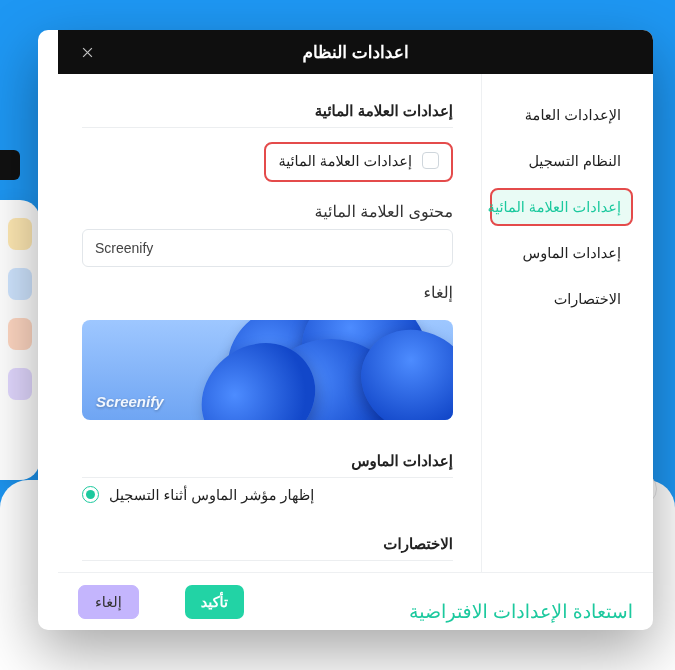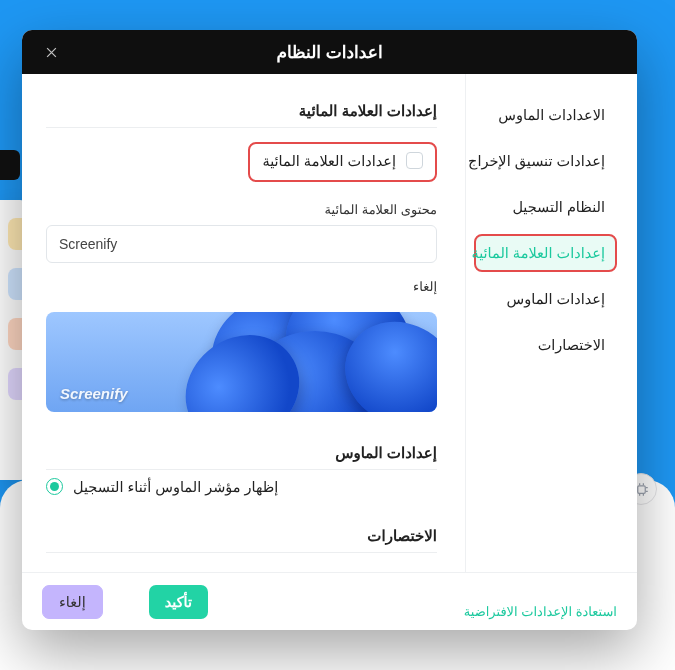--- a/index.html
+++ b/index.html
@@ -28,24 +28,24 @@
     background:#fff; border-top-left-radius:28px; border-top-right-radius:28px;
   }
   .bg-pill {
     position:absolute; right:18px; bottom:165px; width:32px; height:32px;
     border:1px solid #e4e4e7; border-radius:20px; background:#fff;
     display:flex; align-items:center; justify-content:center;
     color:#9ca3af; font-size:15px;
   }
 
   .modal {
-    position:absolute; top:30px; left:22px; width:615px; height:600px;
+    position:absolute; top:30px; left:38px; width:615px; height:600px;
     background:#fff; border-radius:10px; overflow:hidden;
     box-shadow:0 22px 60px rgba(0,0,0,.35);
-    display:flex; flex-direction:column;
+    display:flex; flex-direction:column;padding-left:20px;
   }
   .titlebar {
     background:#0f0f0f; color:#fff; height:44px;
     display:flex; align-items:center; justify-content:center; position:relative;
     font-weight:700; font-size:17px;
   }
   .close-x {
     position:absolute; left:14px; top:0; height:44px; width:30px;
     display:flex; align-items:center; justify-content:center;
     cursor:pointer;
@@ -84,21 +84,21 @@
   }
   .check-box {
     width:17px; height:17px; border:1.5px solid #cfd6dc; border-radius:4px;
     display:inline-block;
   }
   .check-wrapper.highlight {
     border:2px solid #e44b4b; border-radius:8px;
     padding:8px 12px; display:inline-block;
   }
 
-  .field-label { font-size:13px; color:#333; padding:16px 0 8px; }
+  .field-label { font-size:16px; color:#333; padding:16px 0 8px; }
   .text-input {
     width:100%; height:38px; border:1px solid #e2e6ea; border-radius:6px;
     padding:0 12px; font-size:14px; color:#444; text-align:left; direction:ltr;
     background:#fff;
   }
 
   .preview {
     margin-top:10px; width:100%; height:100px; border-radius:8px; overflow:hidden;
     position:relative; background:linear-gradient(180deg,#9ec7ff 0%,#6fa5f3 100%);
   }
@@ -129,21 +129,21 @@
   .radio.checked::after {
     content:""; width:9px; height:9px; border-radius:50%; background:#1cc99e;
   }
 
   .footer {
     height:58px; border-top:1px solid #eef0f2;
     display:flex; align-items:center; justify-content:space-between;
     padding:0 20px;
   }
   .restore {
-    color:#1cc99e; font-size:13px; cursor:pointer;margin-top:20px;
+    color:#1cc99e; font-size:19px; cursor:pointer;margin-top:20px;
   }
   .btns { display:flex; gap:10px; }
   .btn {
     height:34px; padding:0 16px; border-radius:7px; font-size:14.5px;
     cursor:pointer; border:none; font-family:inherit;
   }
   .btn-primary { background:#22d3a5; color:#fff; font-weight:600;margin-left:36px; }
   .btn-secondary { background:#c4b5fd; border:1px solid #c4b5fd; color:#333; }
 
   
@@ -176,22 +176,21 @@
     <div class="close-x">
       <svg viewBox="0 0 24 24" fill="none">
         <path d="M5 5l14 14M19 5L5 19"></path>
       </svg>
     </div>
   </div>
 
   <div class="body">
 
     <div class="sidebar">
-      <div class="nav-item">الاعدادات الماوس</div>
-      <div class="nav-item">إعدادات تنسيق الإخراج</div>
+      <div class="nav-item">الإعدادات العامة</div>
       <div class="nav-item">النظام التسجيل</div>
       <div class="nav-item active highlight">إعدادات العلامة المائية</div>
       <div class="nav-item">إعدادات الماوس</div>
       <div class="nav-item">الاختصارات</div>
     </div>
 
     <div class="content">
 
       <div class="section-title">إعدادات العلامة المائية</div>
 

